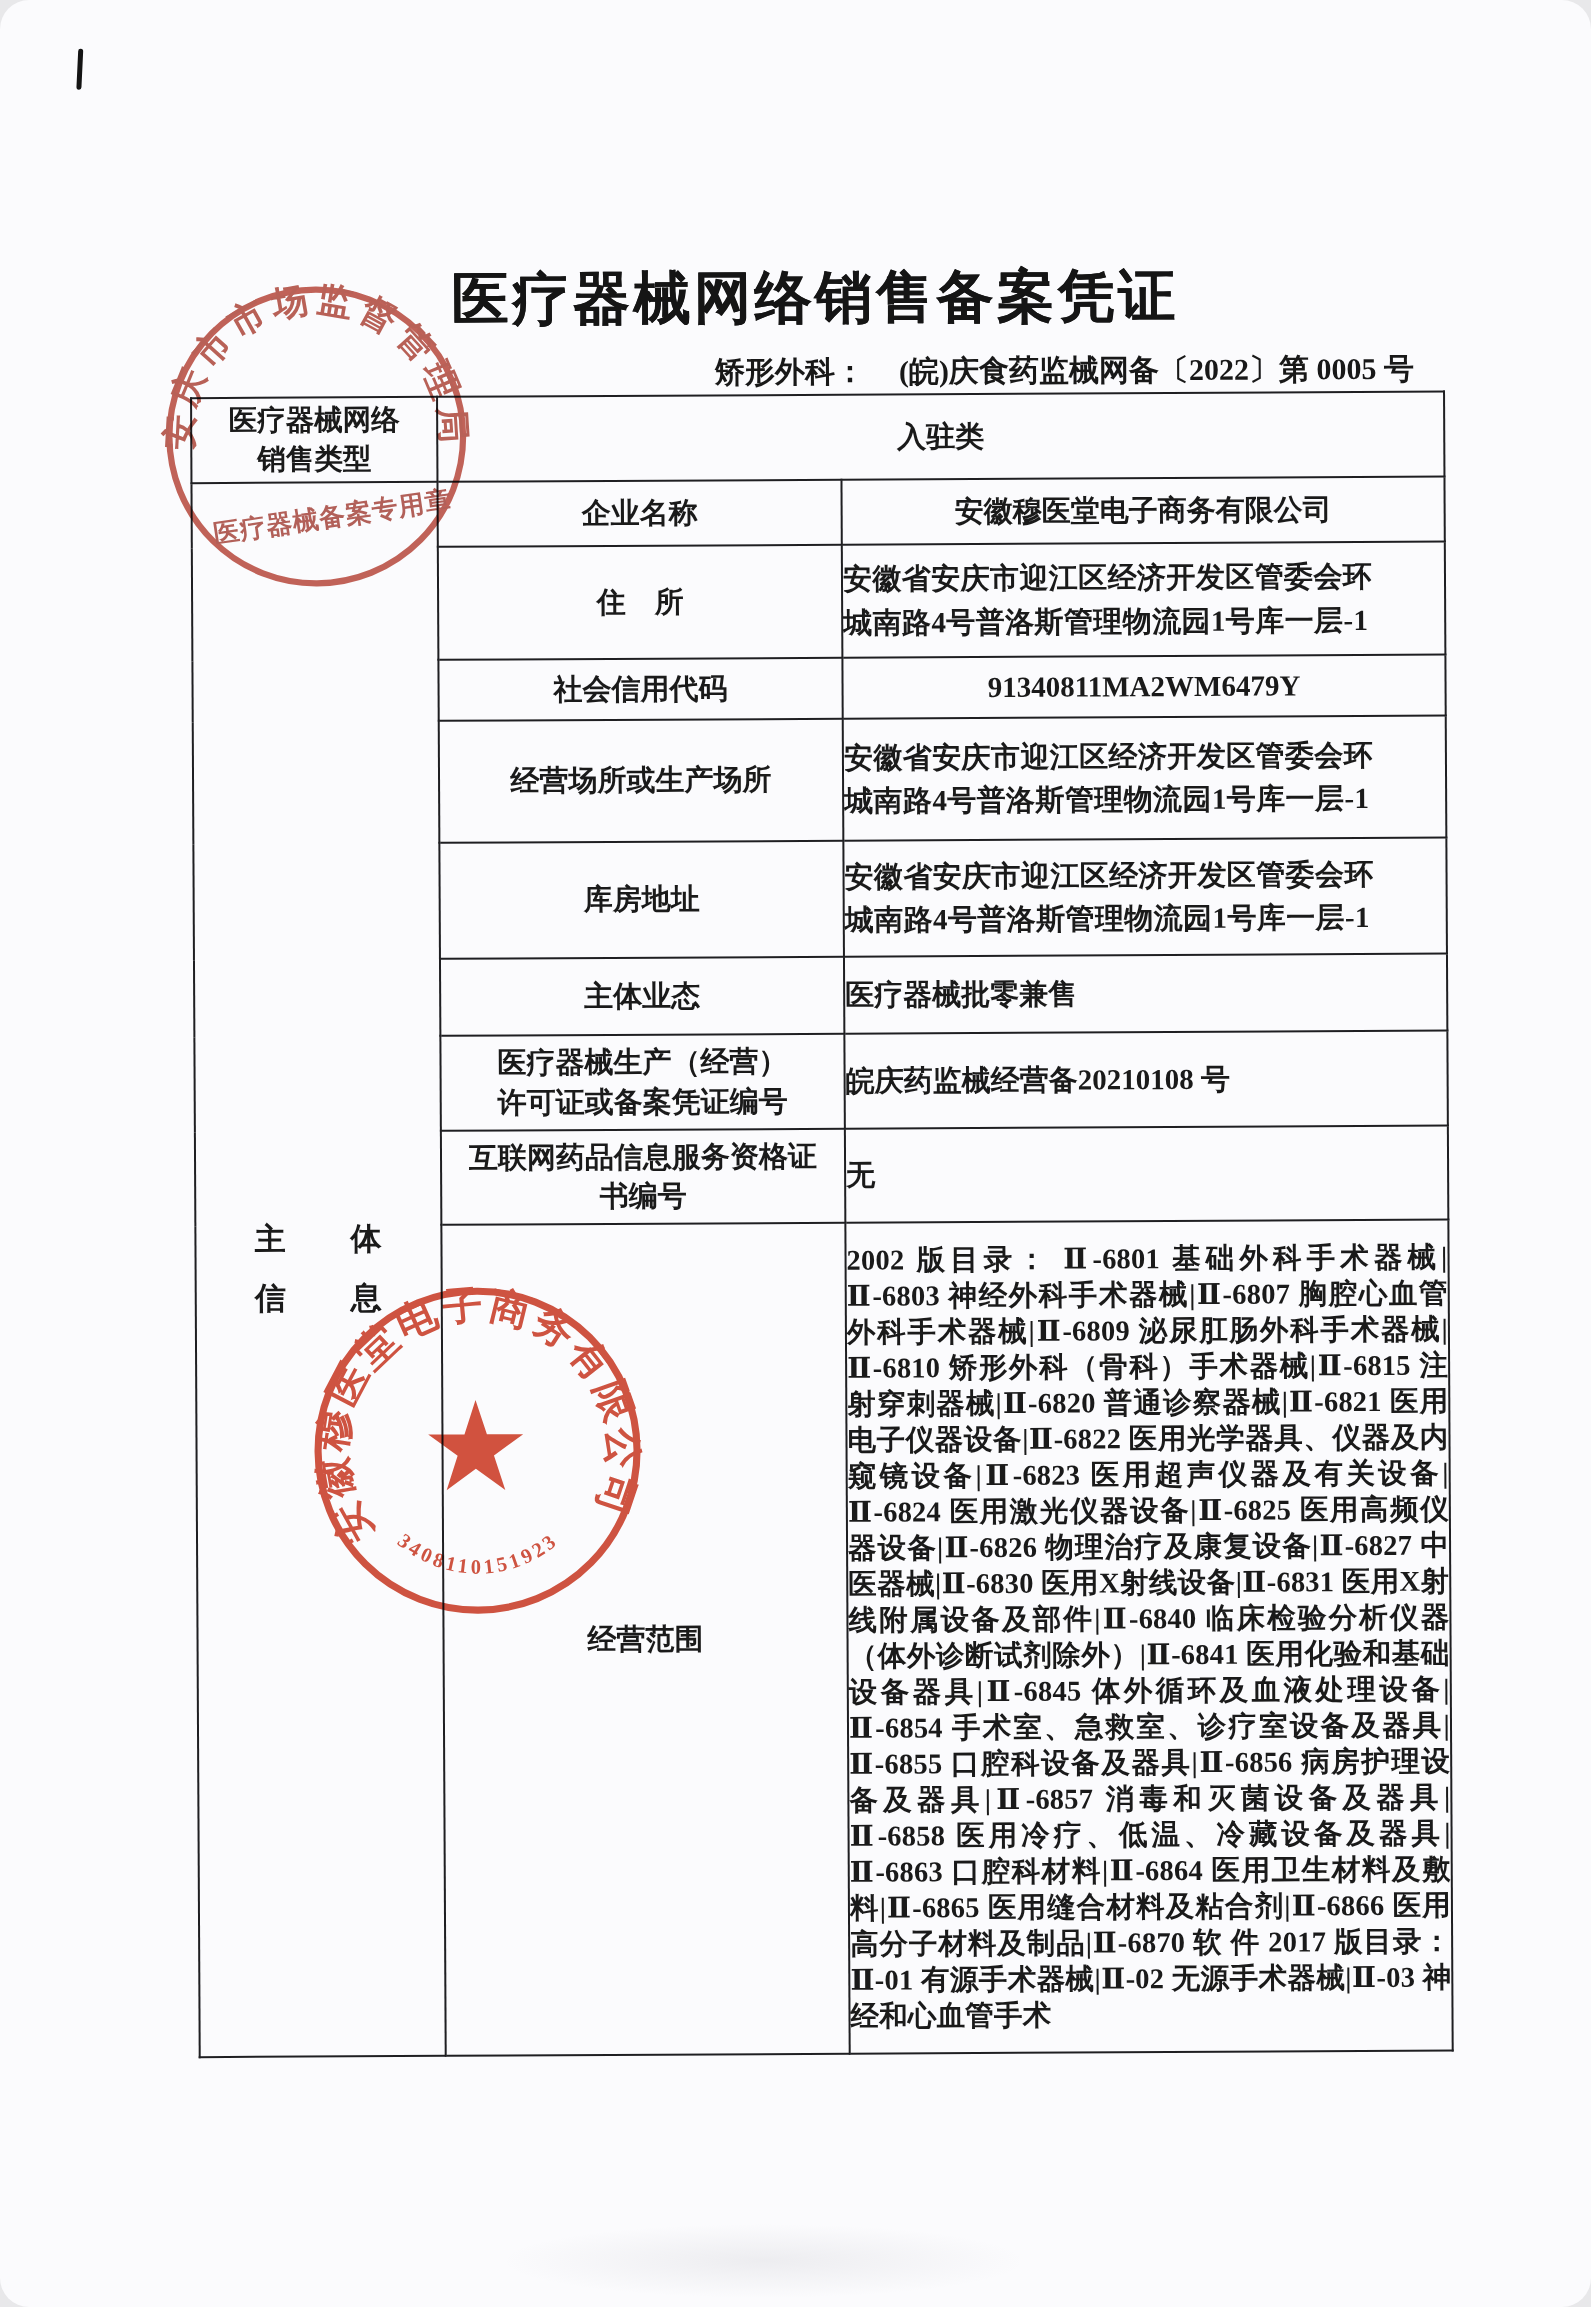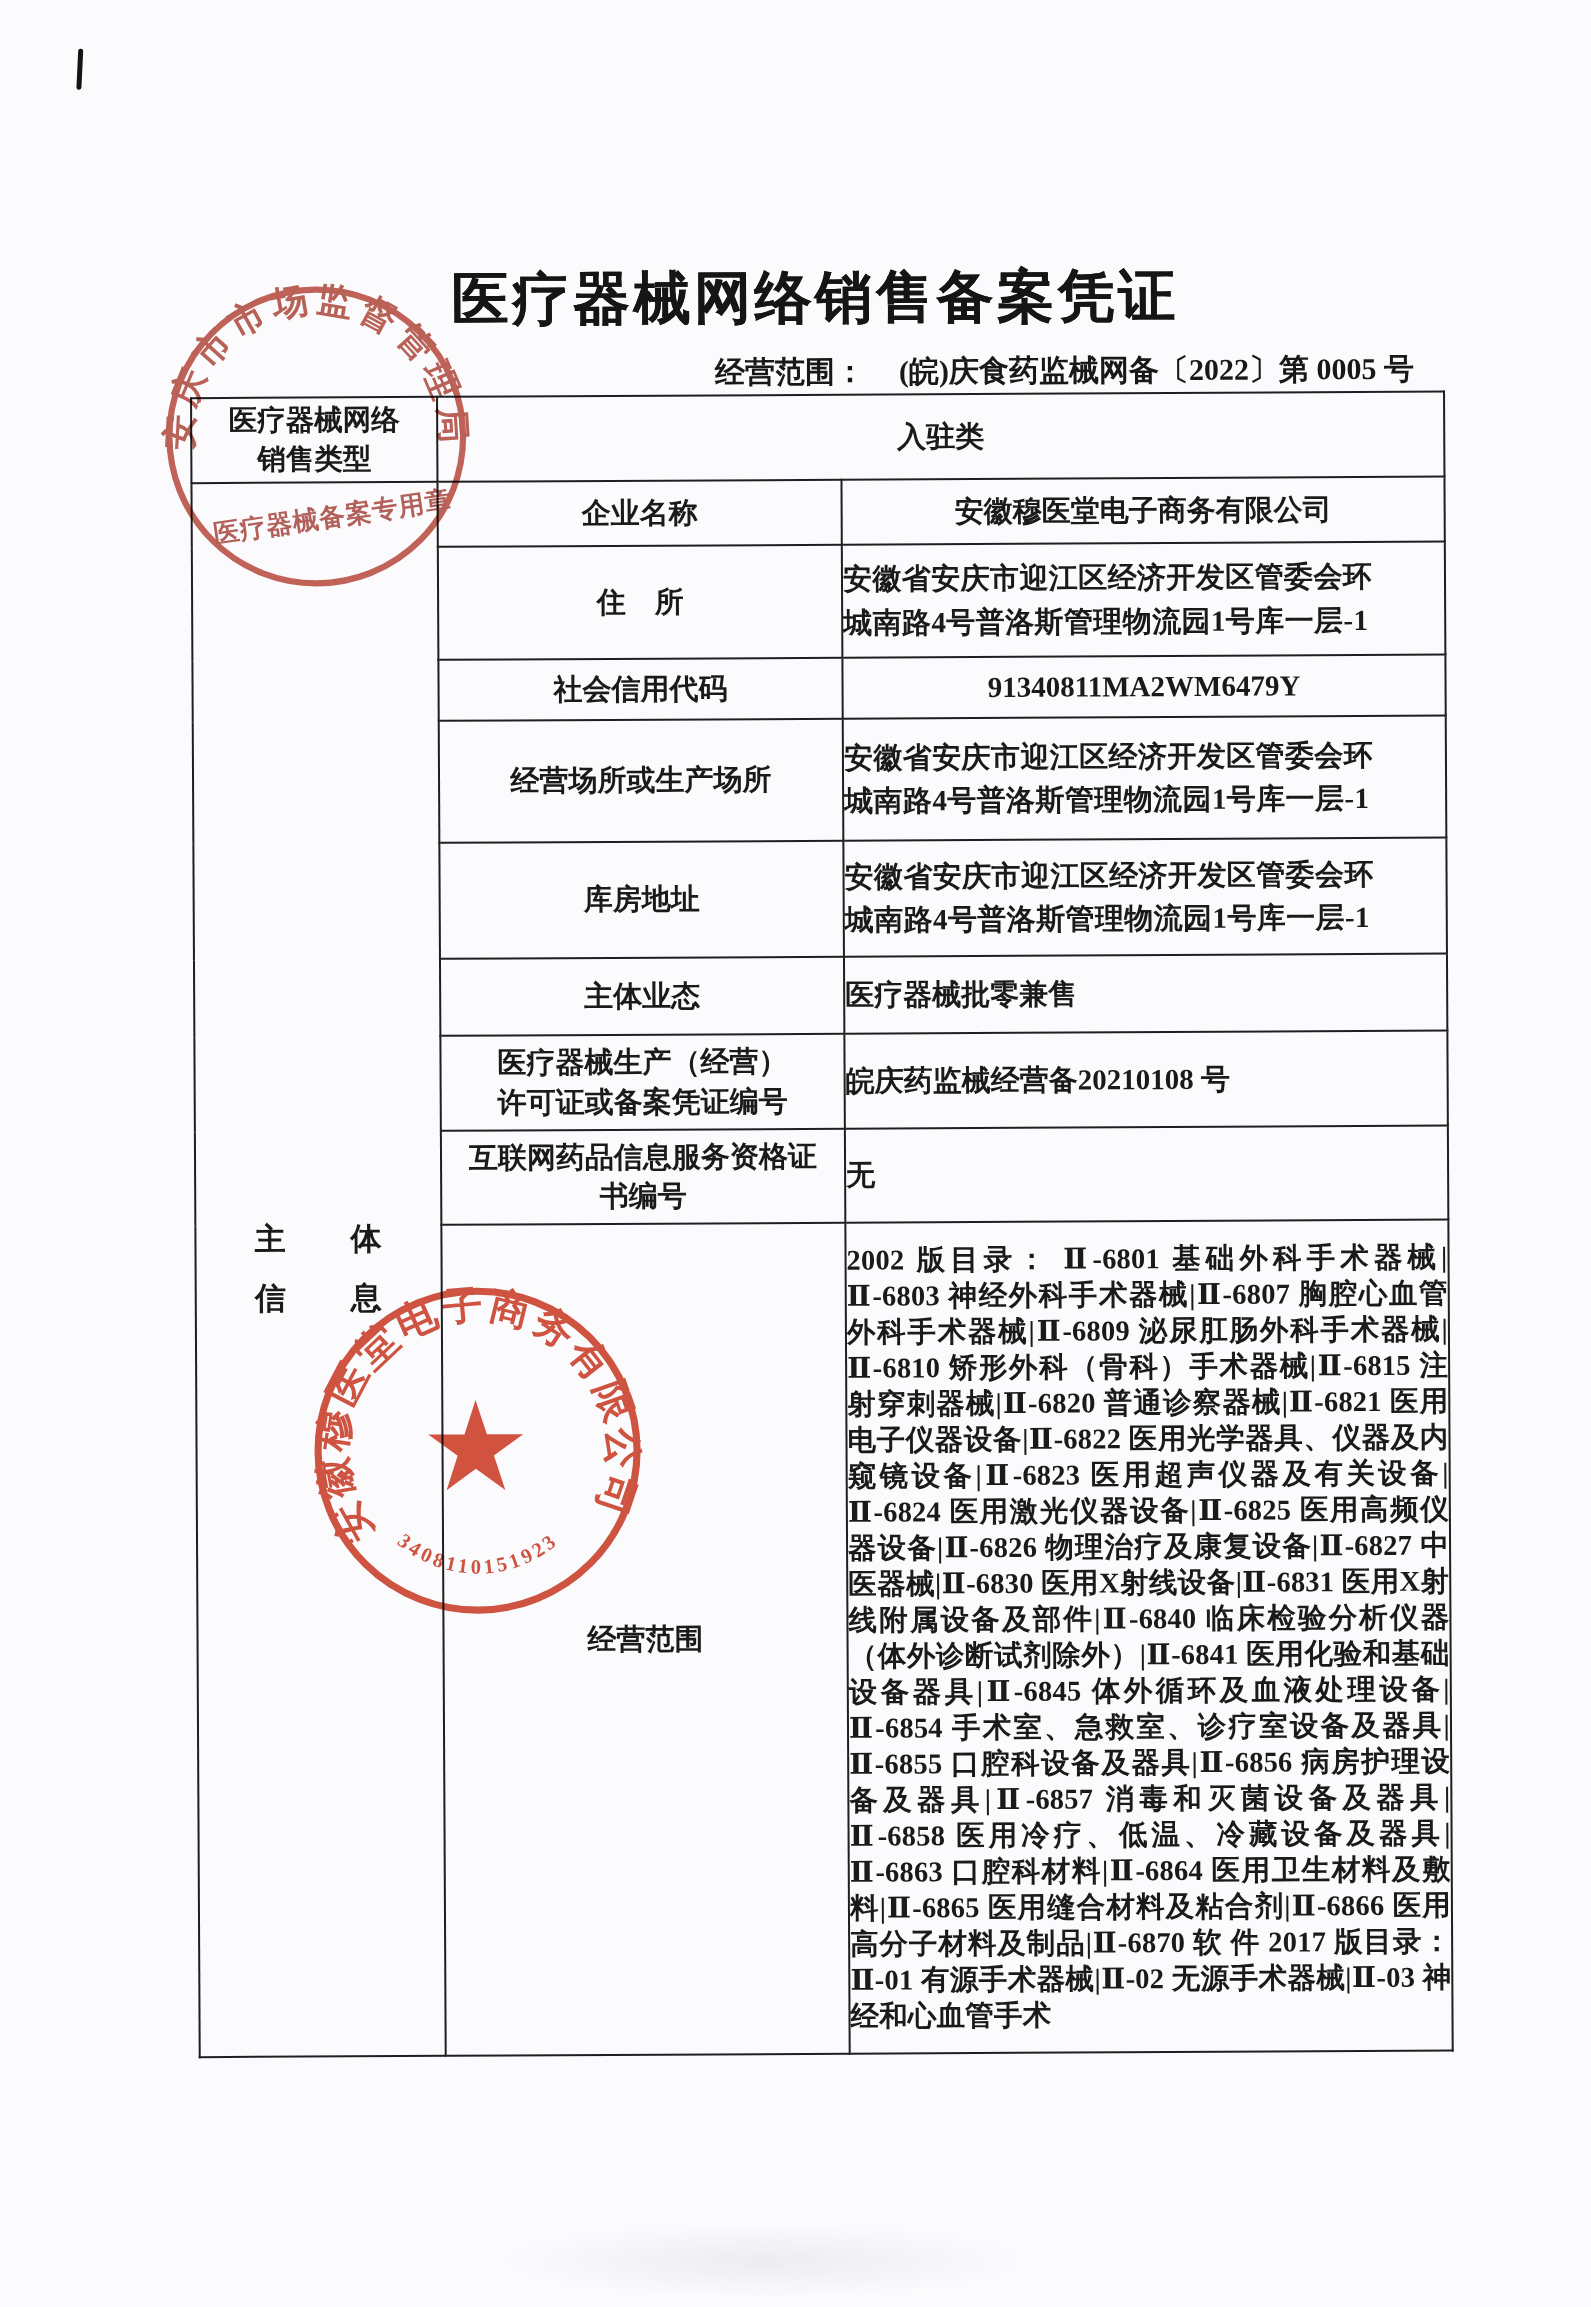--- a/index.html
+++ b/index.html
@@ -5,20 +5,21 @@
   html,body{margin:0;padding:0;background:#e8e8ea;}
   #page{
     position:relative;
     width:1591px;height:2307px;
     background:
       radial-gradient(ellipse 374px 53px at 48% 98%, rgba(110,110,125,0.10), transparent 70%),
       linear-gradient(#fbfbfd,#fbfbfd);
     overflow:hidden;
     font-family:"Liberation Serif","DejaVu Serif",serif;
     color:#1b1b1b;
+    border-radius:29px;
   }
   #tilt{position:absolute;inset:0;transform:rotate(-0.3deg);}
 
   .pen-mark{
     position:absolute;left:83px;top:45px;width:4.5px;height:41px;
     background:#141414;border-radius:2.7px;transform:rotate(3deg);
   }
 
   .doc-title{
     position:absolute;left:456px;top:260px;
@@ -69,21 +70,21 @@
 <body>
 
 <div id="page">
   <div id="tilt">
 
     <div class="pen-mark"></div>
 
     <div class="doc-title">医疗器械网络销售备案凭证</div>
 
     <div class="filing-line">
-      <span>经营范围：</span><span class="gap"></span><span>(皖)庆食药监械网备〔2022〕第 0005 号</span>
+      <span>矫形外科：</span><span class="gap"></span><span>(皖)庆食药监械网备〔2022〕第 0005 号</span>
     </div>
 
     <table class="cert">
       <colgroup>
           <col style="width:246px">
           <col style="width:404px">
           <col style="width:603px">
         </colgroup>
       <tbody>
           <tr style="height:85px">

